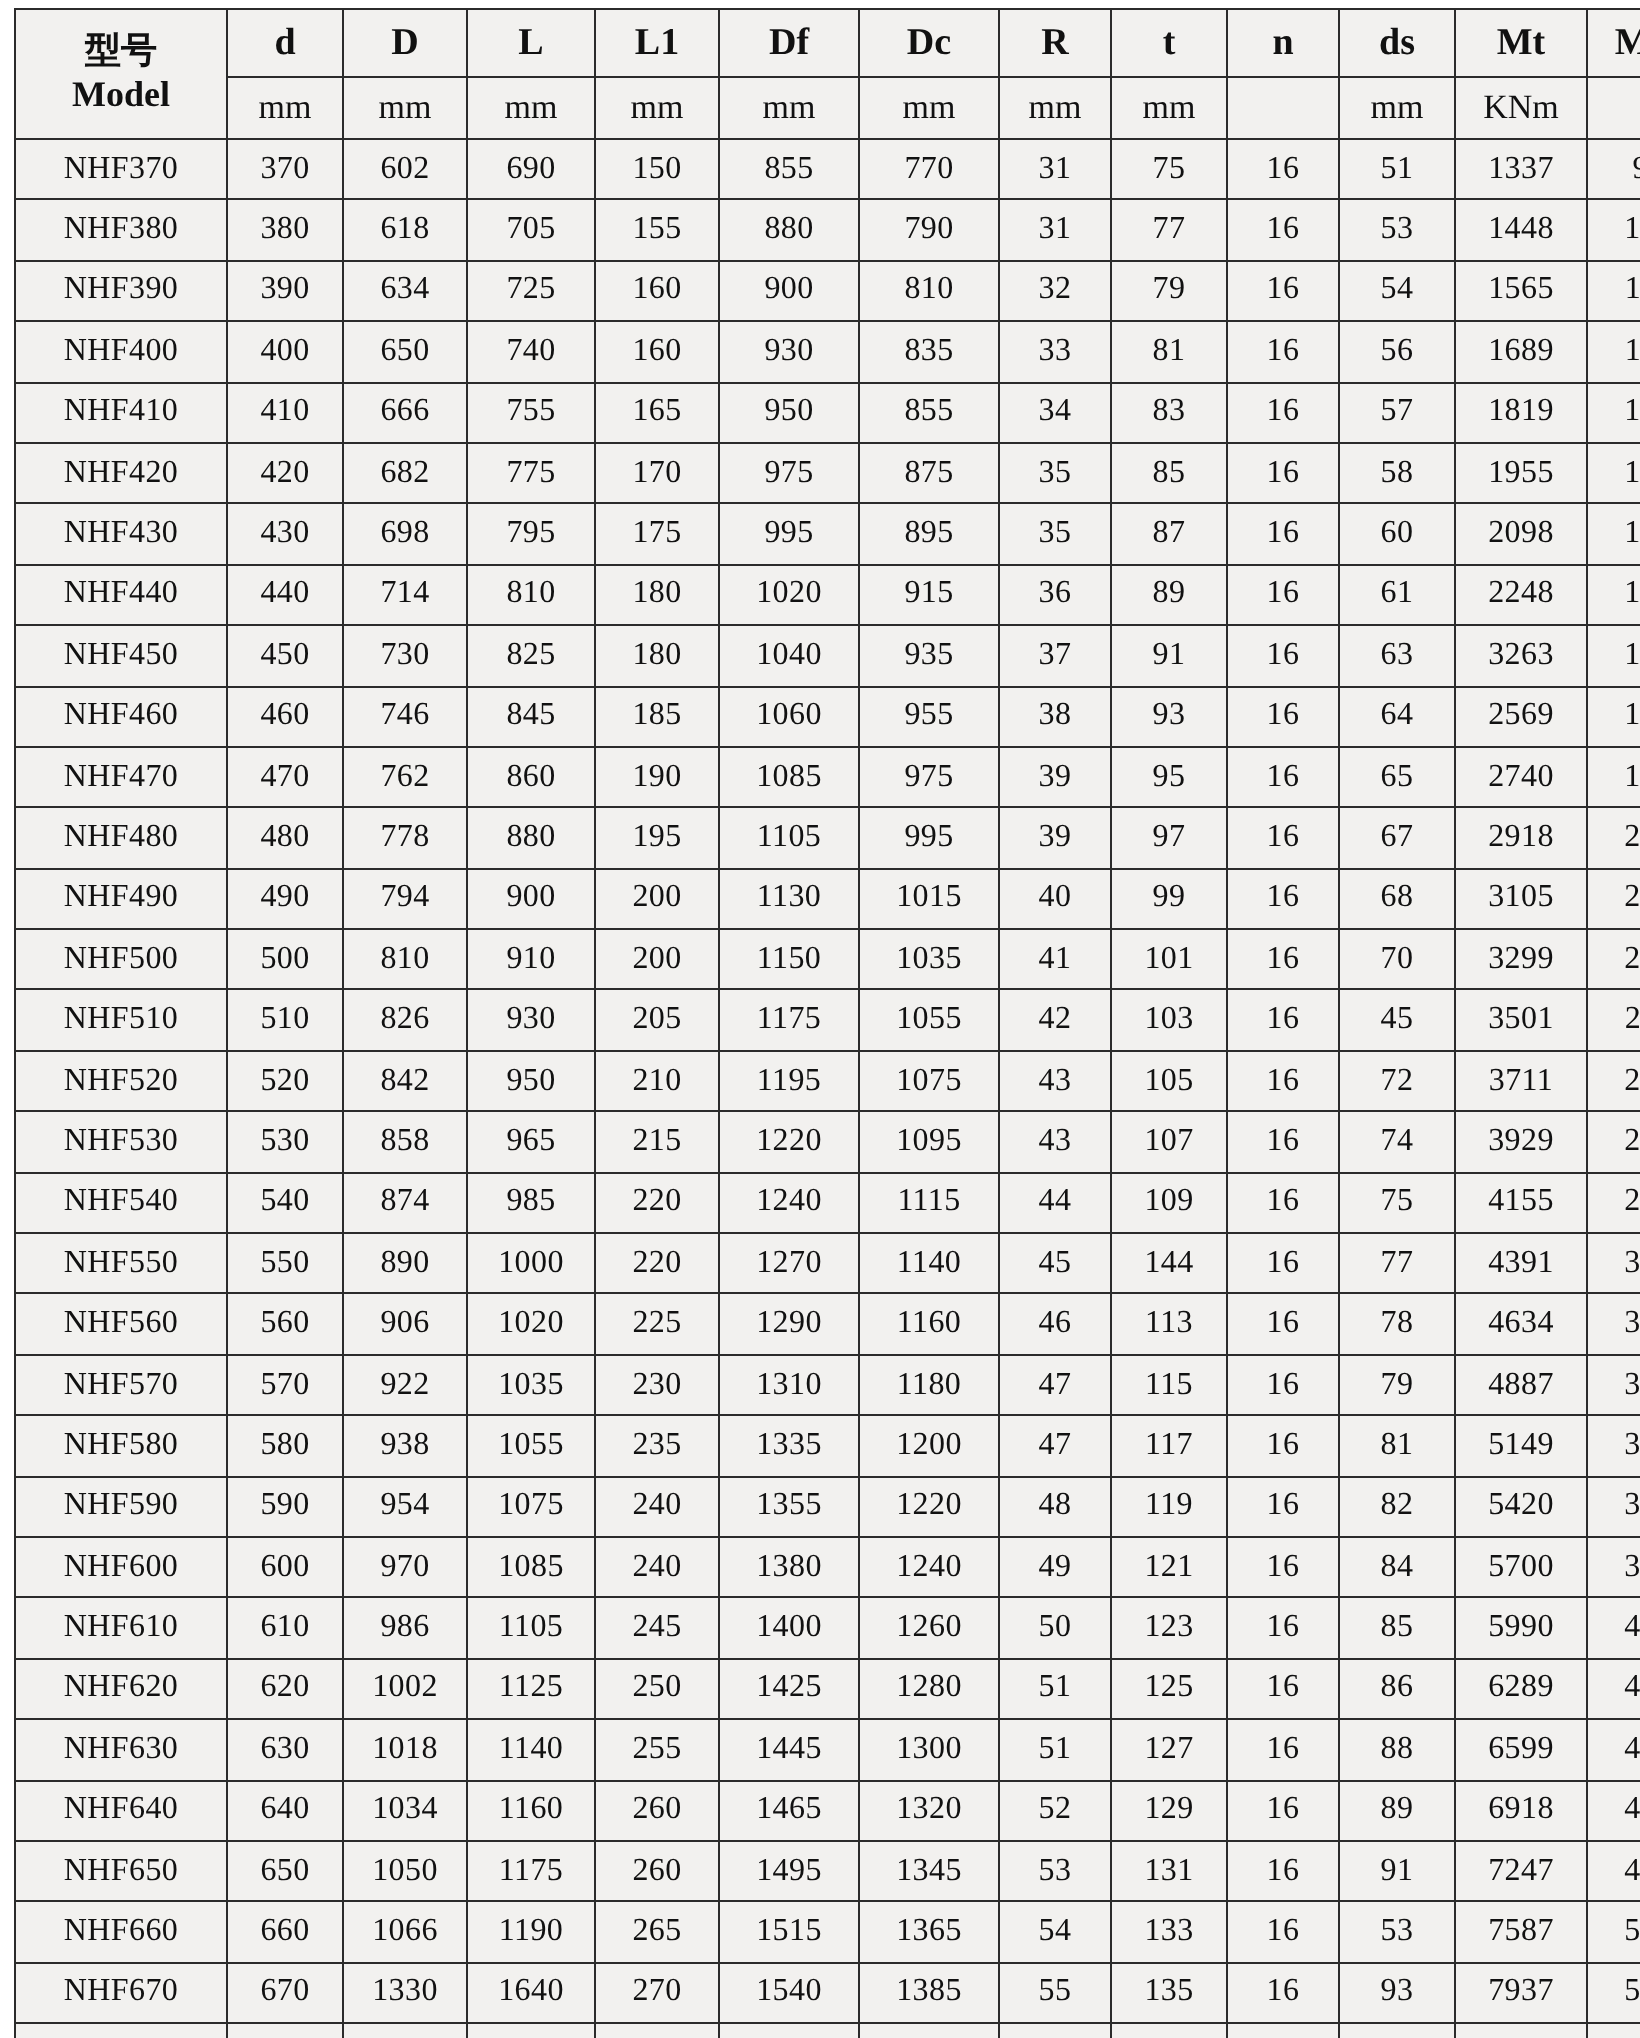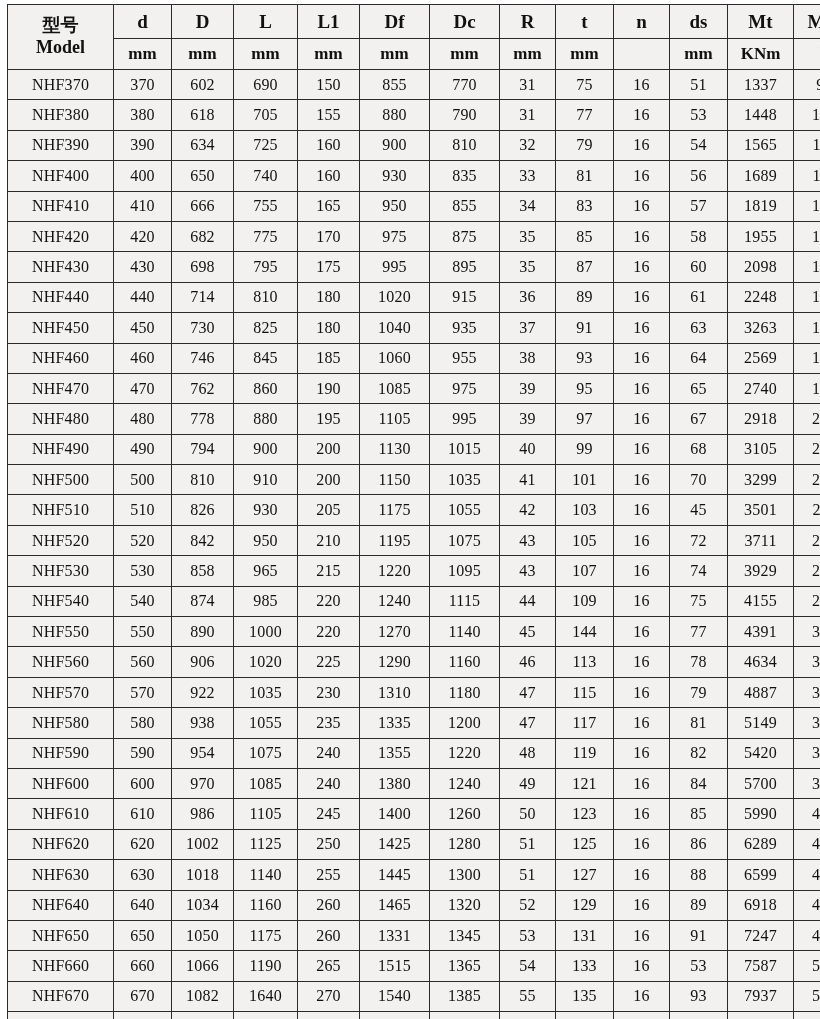--- a/index.html
+++ b/index.html
@@ -28,21 +28,21 @@
     padding: 0;
     background: #f2f1ef;
   }
   thead th {
     background: #eceae7;
     font-weight: bold;
     font-size: 19px;
     line-height: 1.15;
   }
   thead tr.unit-row th {
-    font-weight: bold;
+    font-weight: normal;
     font-size: 17px;
     height: 30px;
     margin-top: 26px;
   }
   thead tr.head-row th {
     height: 33px;
   }
   th.model-head {
     font-size: 18px;
     line-height: 1.2;
@@ -544,21 +544,21 @@
         <td>89</td>
         <td>6918</td>
         <td>4692</td>
       </tr>
       <tr>
         <td class="model-cell">NHF650</td>
         <td>650</td>
         <td>1050</td>
         <td>1175</td>
         <td>260</td>
-        <td>1331</td>
+        <td>1495</td>
         <td>1345</td>
         <td>53</td>
         <td>131</td>
         <td>16</td>
         <td>91</td>
         <td>7247</td>
         <td>4917</td>
       </tr>
       <tr>
         <td class="model-cell">NHF660</td>
@@ -571,21 +571,21 @@
         <td>54</td>
         <td>133</td>
         <td>16</td>
         <td>53</td>
         <td>7587</td>
         <td>5128</td>
       </tr>
       <tr>
         <td class="model-cell">NHF670</td>
         <td>670</td>
-        <td>1082</td>
+        <td>1330</td>
         <td>1640</td>
         <td>270</td>
         <td>1540</td>
         <td>1385</td>
         <td>55</td>
         <td>135</td>
         <td>16</td>
         <td>93</td>
         <td>7937</td>
         <td>5375</td>

